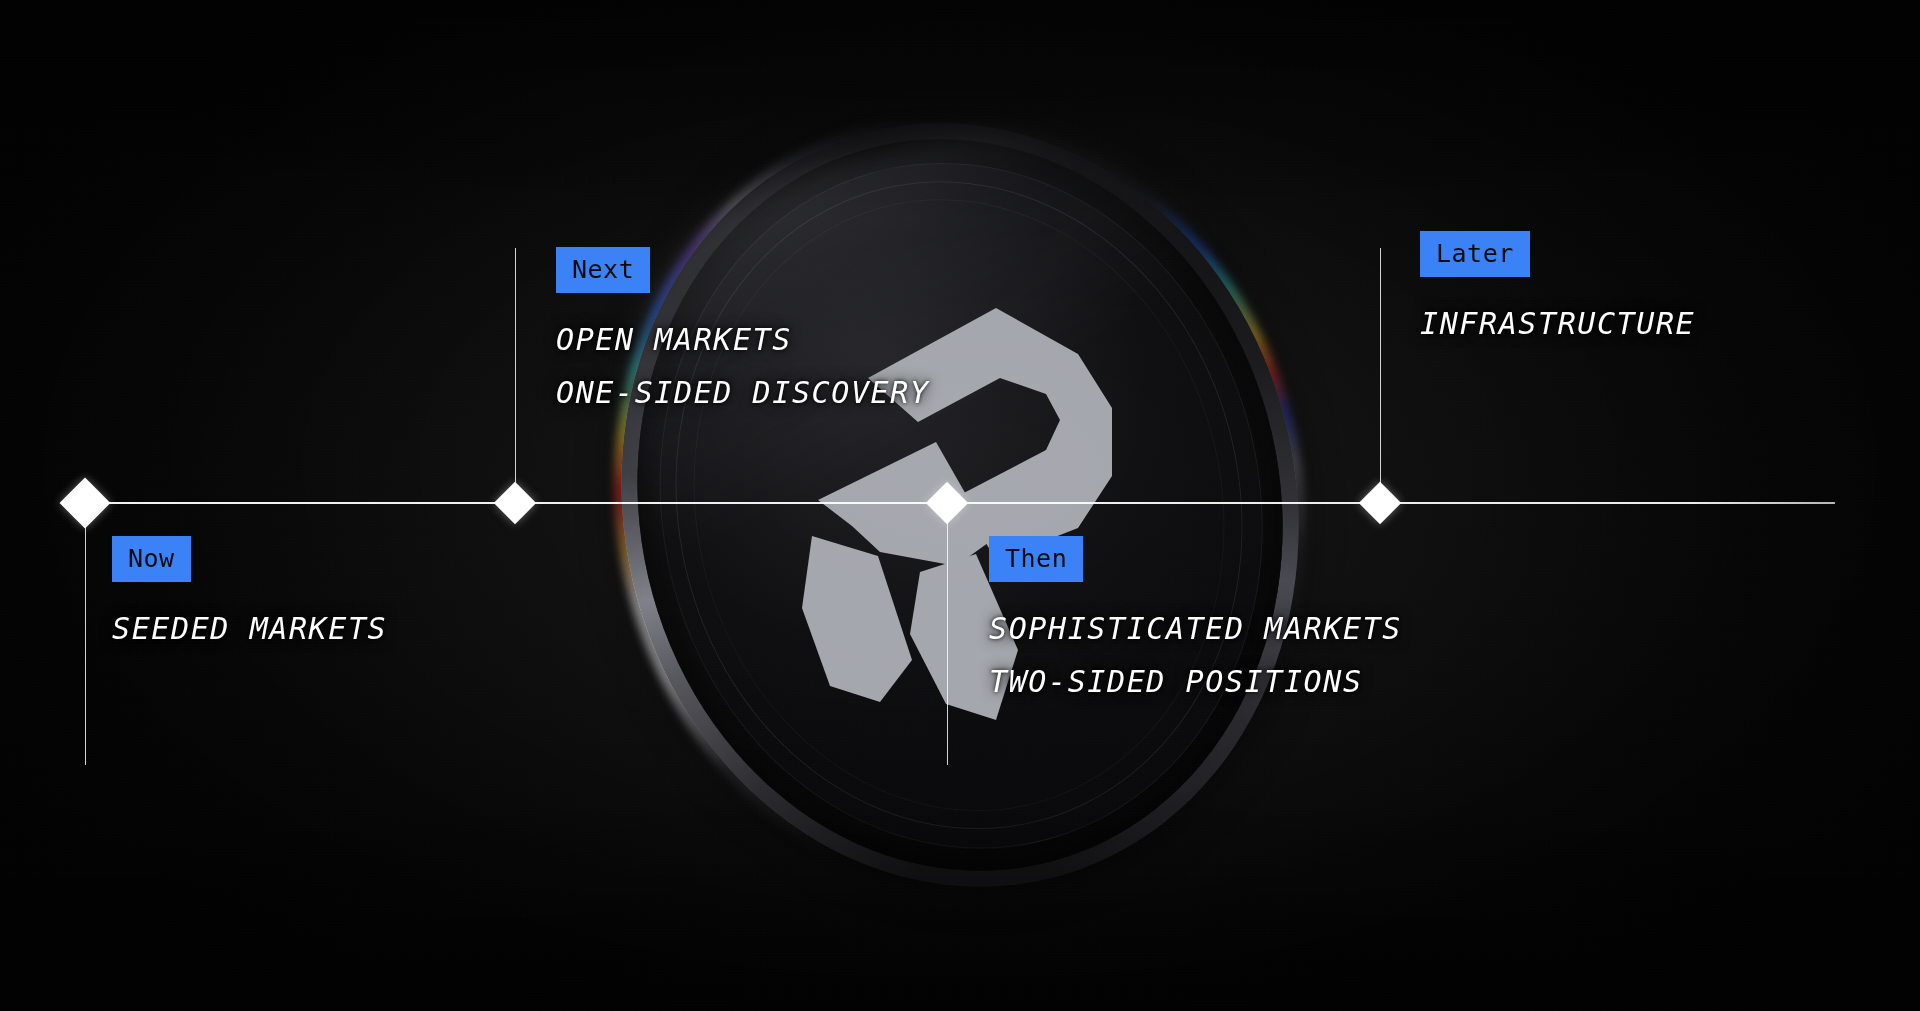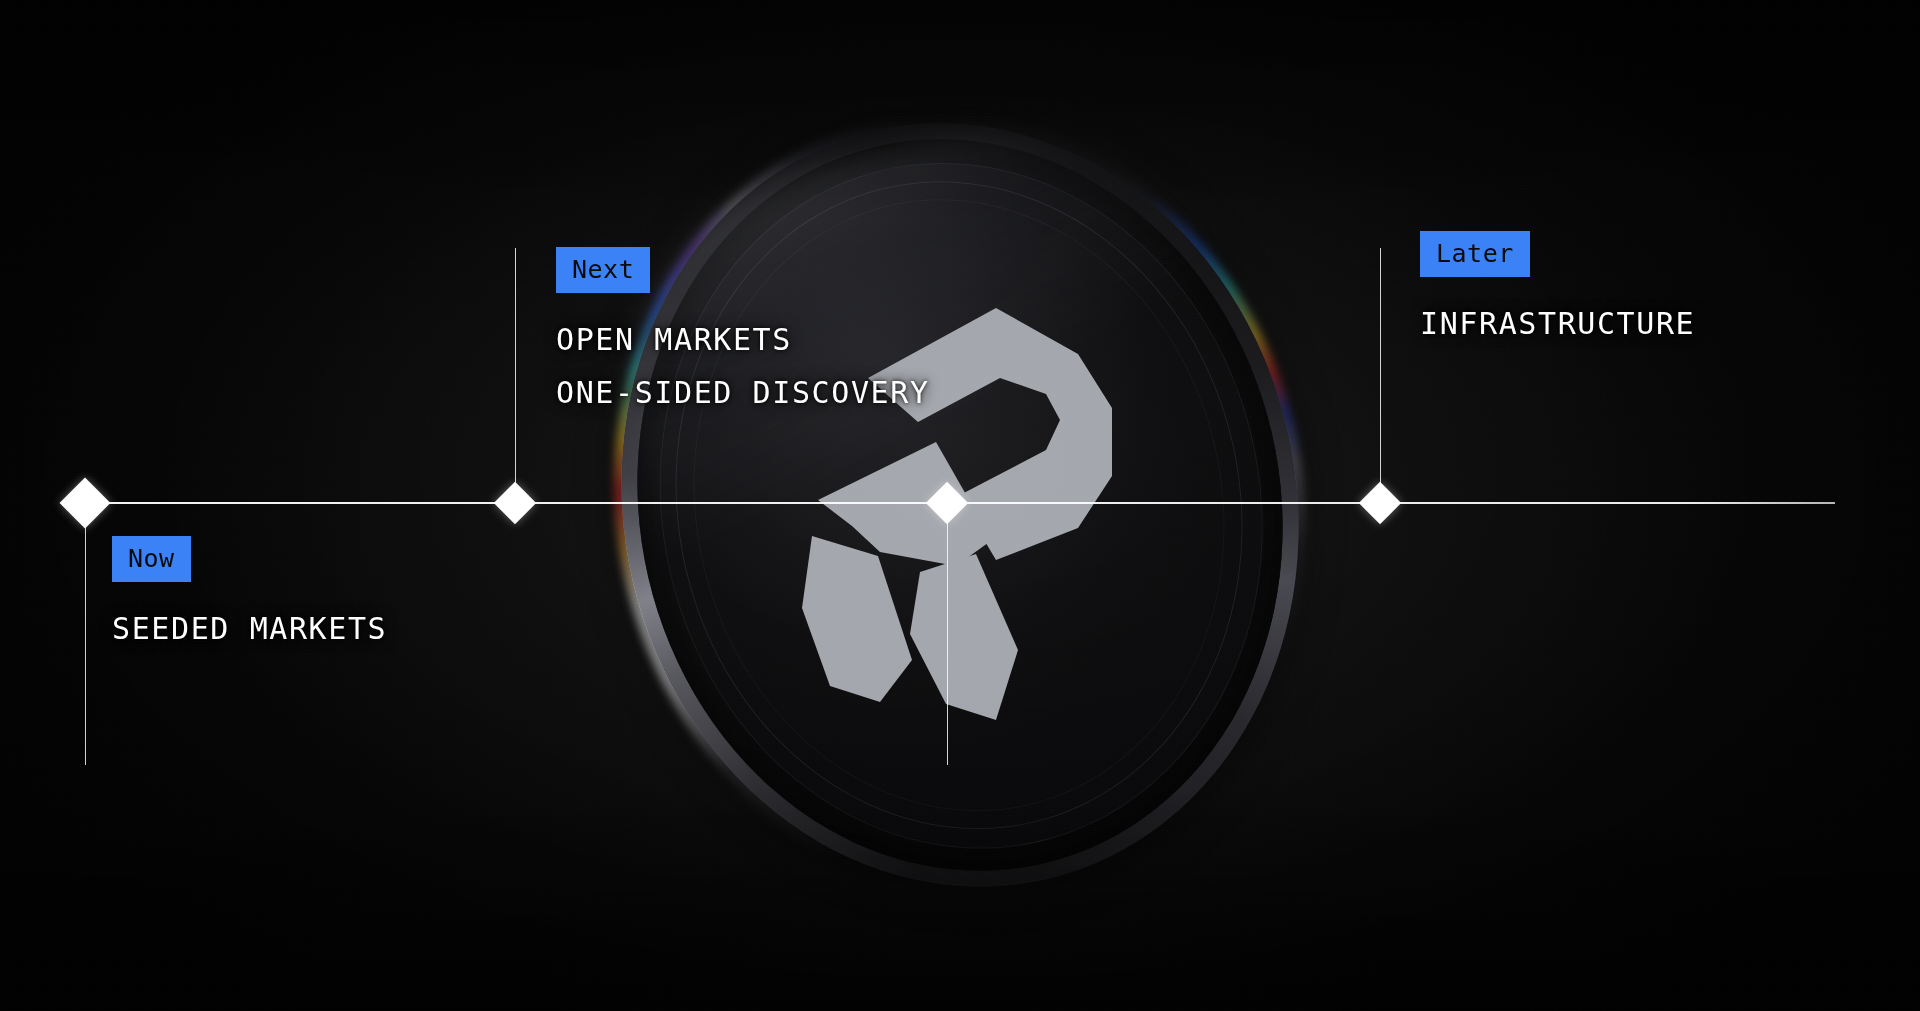--- a/index.html
+++ b/index.html
@@ -219,20 +219,21 @@
     margin-top: 20px;
   }
   .item {
     color: #ffffff;
     font-family: "DejaVu Sans Mono", "Liberation Mono", monospace;
     font-size: 30px;
     line-height: 53px;
     letter-spacing: 1.6px;
     white-space: nowrap;
     text-shadow: 0 0 14px rgba(0,0,0,0.95), 0 0 4px rgba(0,0,0,0.9);
+    font-style: italic;
   }
 </style>
 </head>
 <body>
 
 <div class="stage">
 
   <div class="bg-base"></div>
 
   <div class="coin-wrap">
@@ -286,20 +287,27 @@
   </div>
 
   <div class="block" style="left:556px; top:247px;">
     <span class="badge">Next</span>
     <div class="items">
       <div class="item">OPEN MARKETS</div>
       <div class="item">ONE-SIDED DISCOVERY</div>
     </div>
   </div>
 
+  <div class="block" style="left:989px; top:536px;">
+    <span class="badge">Then</span>
+    <div class="items">
+      <div class="item">SOPHISTICATED MARKETS</div>
+      <div class="item">TWO-SIDED POSITIONS</div>
+    </div>
+  </div>
 
   <div class="block" style="left:1420px; top:231px;">
     <span class="badge">Later</span>
     <div class="items">
       <div class="item">INFRASTRUCTURE</div>
     </div>
   </div>
 
 </div>
 

